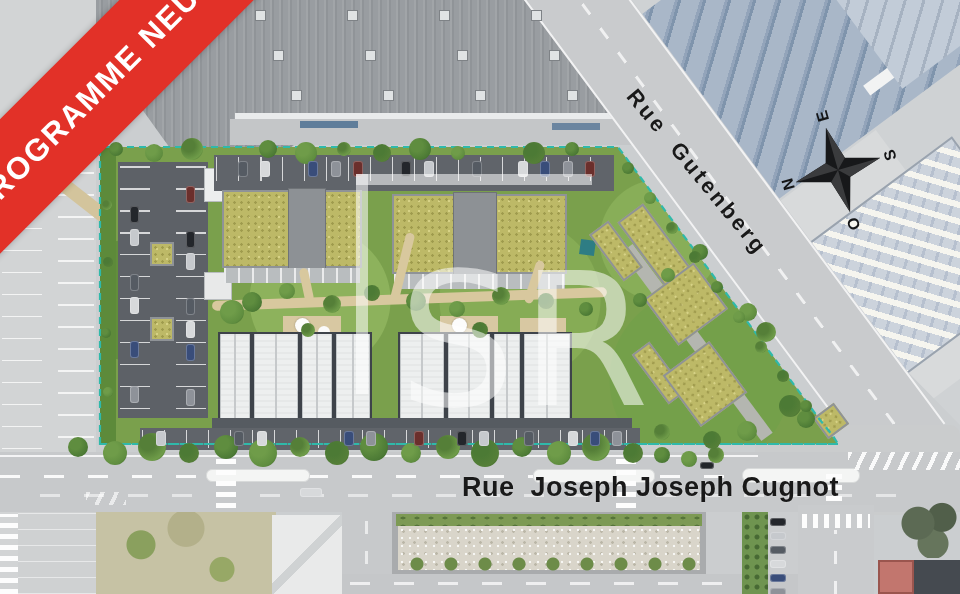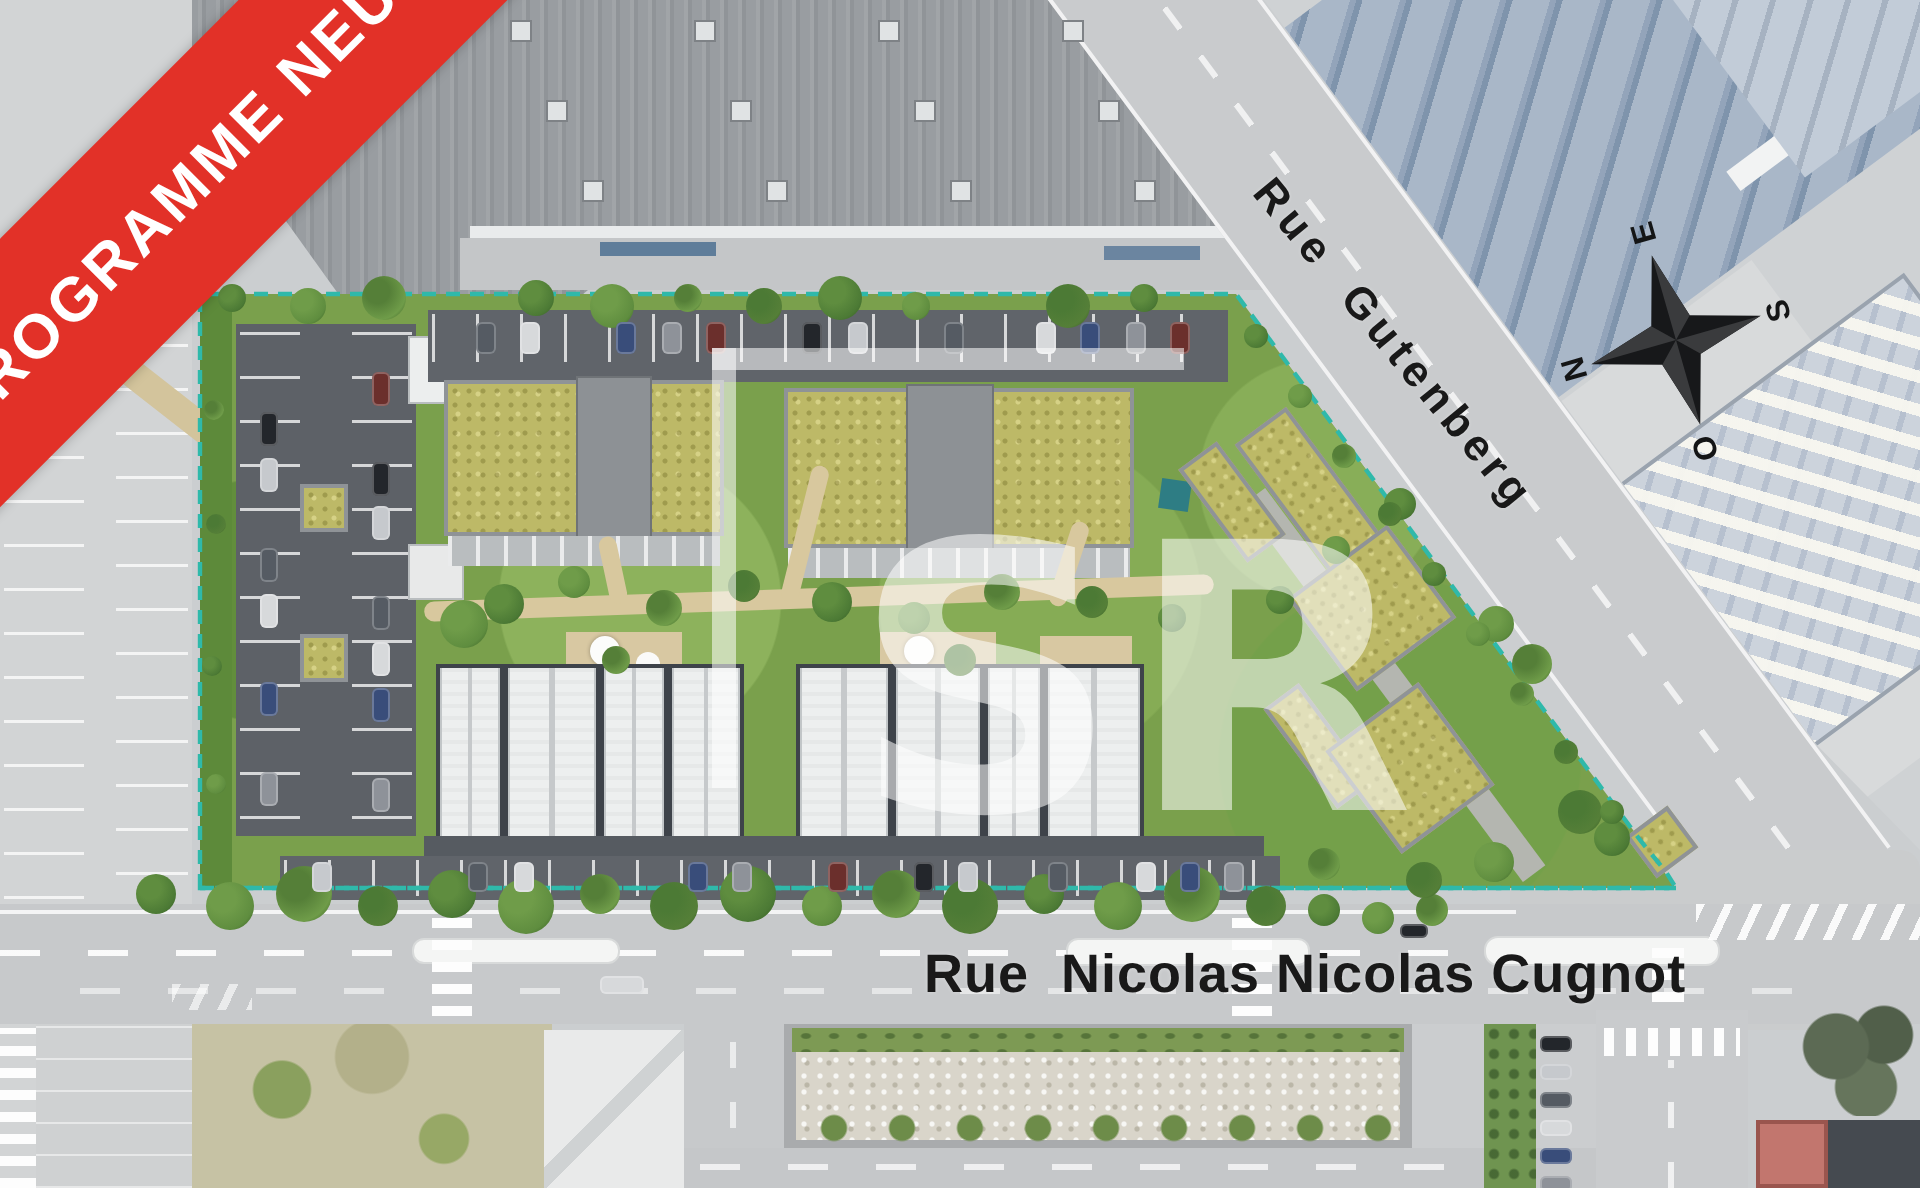--- a/index.html
+++ b/index.html
@@ -33,23 +33,23 @@
   .zebra-v{background-image:repeating-linear-gradient(0deg, #fdfdfd 0 5px, transparent 5px 11px);}
   .zebra-h{background-image:repeating-linear-gradient(90deg, #fdfdfd 0 5px, transparent 5px 11px);}
   .hatch{background-image:repeating-linear-gradient(115deg, rgba(255,255,255,.9) 0 4px, transparent 4px 13px);}
   
   #banner{left:-127px;top:46px;width:440px;height:95px;background:var(--banner-red,#e23128);
           transform:rotate(-45deg);z-index:80;display:flex;align-items:center;justify-content:center;
           box-shadow:0 0 6px rgba(0,0,0,.25);}
   #banner span{color:#fff;font-size:31px;font-weight:bold;letter-spacing:2px;white-space:pre;}
   #wm{z-index:60;}
   #wm .bar{background:var(--watermark-white,rgba(255,255,255,.55));}
-  #wm-text{left:398px;top:248px;font-family:"DejaVu Sans",sans-serif;font-weight:bold;
+  #wm-text{left:398px;top:248px;font-family:"DejaVu Sans",sans-serif;font-weight:normal;
            font-size:186px;line-height:1;color:var(--watermark-white,rgba(255,255,255,.55));
-           letter-spacing:4px;z-index:60;margin-left:28px;}
+           letter-spacing:4px;z-index:60;}
   .street-label{color:#191919;font-weight:bold;white-space:pre;z-index:70;text-shadow:0 0 2px rgba(255,255,255,.35);}
   #lbl-gutenberg{left:641px;top:84px;font-size:22px;letter-spacing:3px;transform:rotate(50.5deg);transform-origin:0 0;}
   #lbl-cugnot{left:462px;top:472px;font-size:27px;letter-spacing:.5px;}
   #compass{left:768px;top:100px;z-index:70;}
 </style>
 </head>
 <body>
 
 <div id="stage">
 
@@ -316,21 +316,21 @@
       <div class="abs" style="left: 700px; top: 462px; width: 14px; height: 7px; background: rgb(35, 38, 43); border-radius: 3px; box-shadow: rgba(255, 255, 255, 0.25) 0px 0px 0px 1px inset;"></div>
     </div>
 
   <div id="wm">
     <div class="abs bar" style="left:356px;top:174px;width:236px;height:11px;z-index:60;"></div>
     <div class="abs bar" style="left:356px;top:174px;width:12px;height:220px;z-index:60;"></div>
     <div class="abs" id="wm-text">SR</div>
   </div>
 
   <div class="abs street-label" id="lbl-gutenberg">Rue  Gutenberg</div>
-  <div class="abs street-label" id="lbl-cugnot">Rue  Nicolas Nicolas Cugnot</div>
+  <div class="abs street-label" id="lbl-cugnot">Rue  Joseph Joseph Cugnot</div>
 
   <svg class="abs" id="compass" width="140" height="140" viewBox="0 0 140 140">
     <g transform="translate(70,70) rotate(-106)">
       <path d="M0,-44 L10,-10 L44,0 L10,10 L0,44 L-10,10 L-44,0 L-10,-10 Z" fill="#17181a"></path>
       <path d="M0,-44 L10,-10 L0,0 Z M44,0 L10,10 L0,0 Z M0,44 L-10,10 L0,0 Z M-44,0 L-10,-10 L0,0 Z" fill="#3a3b3d"></path>
       <text x="0" y="-52" text-anchor="middle" dominant-baseline="central" font-size="16" font-weight="bold" fill="#141516" font-family="Liberation Sans, sans-serif">N</text>
       <text x="56" y="0" text-anchor="middle" dominant-baseline="central" font-size="16" font-weight="bold" fill="#141516" font-family="Liberation Sans, sans-serif">E</text>
       <text x="0" y="54" text-anchor="middle" dominant-baseline="central" font-size="16" font-weight="bold" fill="#141516" font-family="Liberation Sans, sans-serif">S</text>
       <text x="-56" y="0" text-anchor="middle" dominant-baseline="central" font-size="16" font-weight="bold" fill="#141516" font-family="Liberation Sans, sans-serif">O</text>
     </g>

